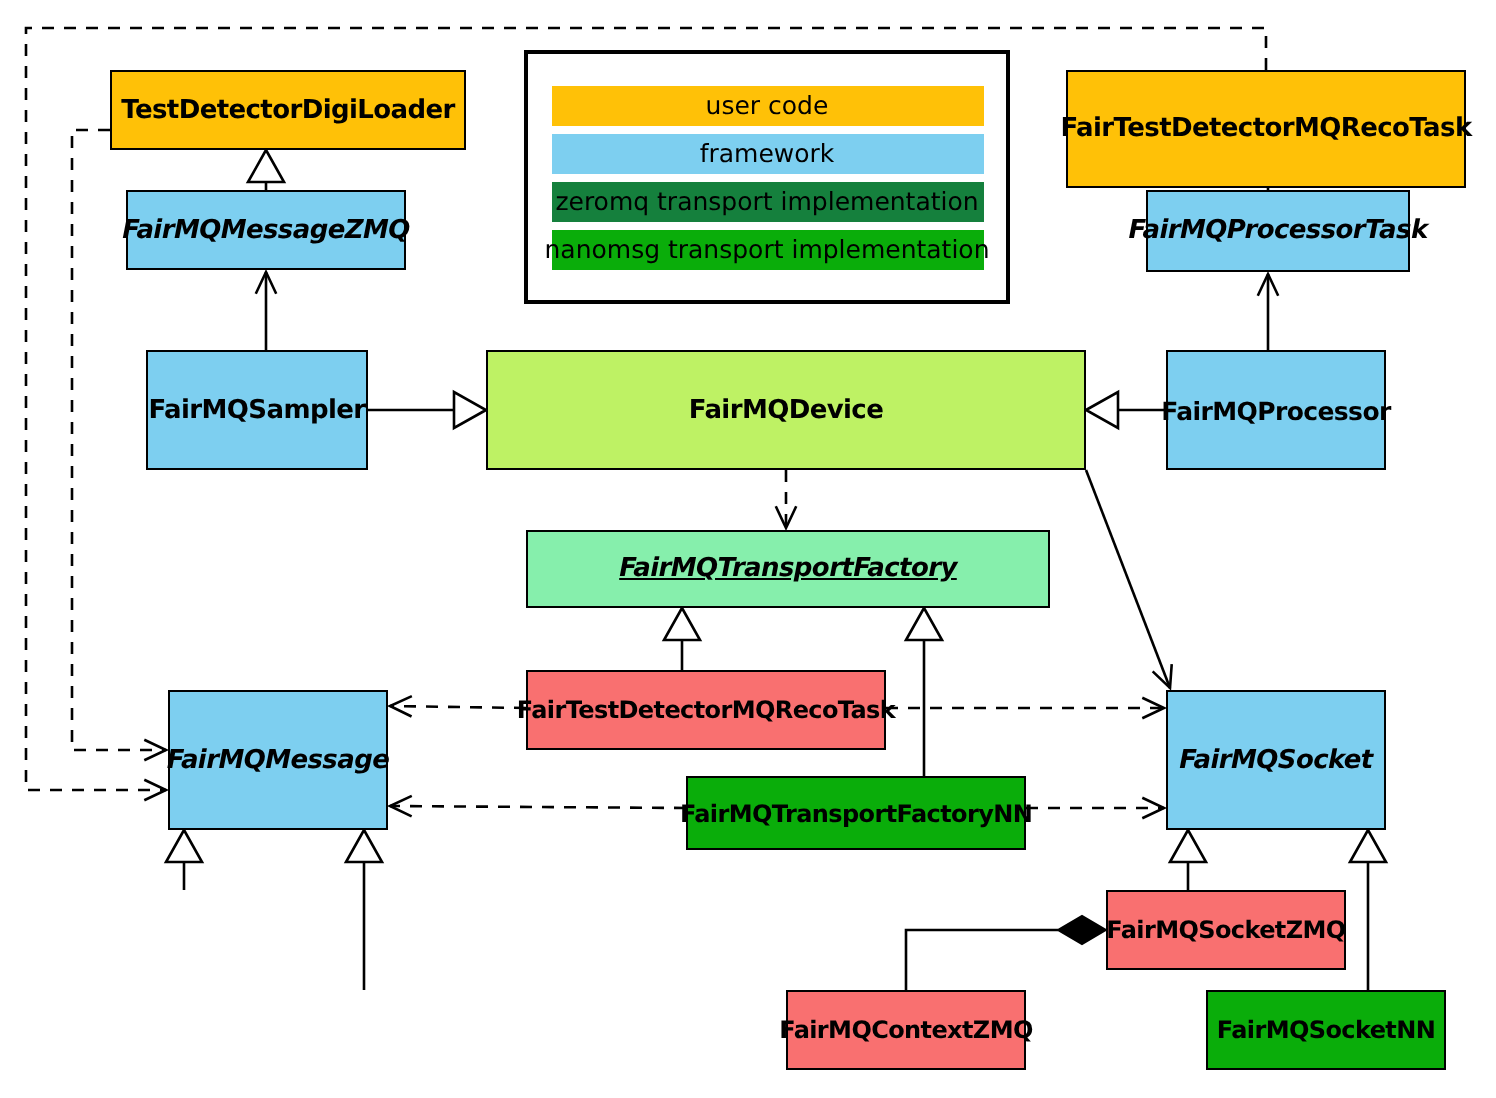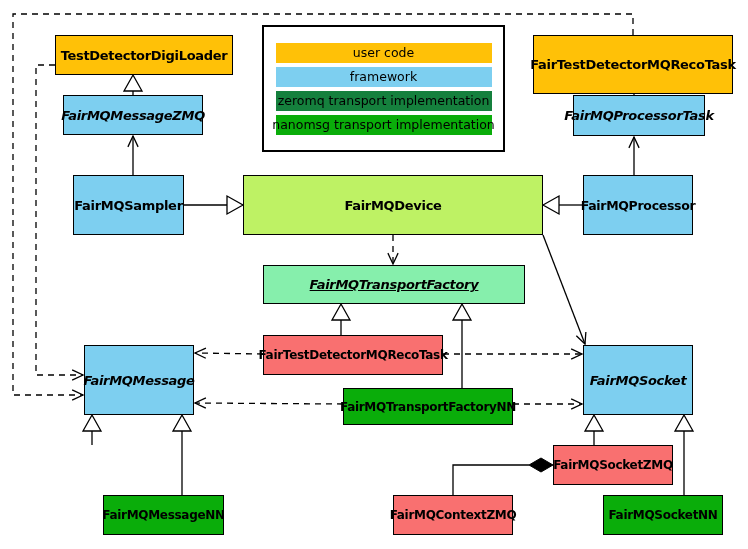--- a/index.html
+++ b/index.html
@@ -105,18 +105,17 @@
   <div class="node abstract" id="n-fairMQSamplerTask" style="background: rgb(125, 207, 240);">FairMQMessageZMQ</div>
   <div class="node abstract" id="n-fairMQProcessorTask" style="background: rgb(125, 207, 240);">FairMQProcessorTask</div>
   <div class="node" id="n-fairMQSampler" style="background: rgb(125, 207, 240);">FairMQSampler</div>
   <div class="node" id="n-fairMQDevice" style="background: #bef264;">FairMQDevice</div>
   <div class="node" id="n-fairMQProcessor" style="background: rgb(125, 207, 240);">FairMQProcessor</div>
   <div class="node abstract" id="n-fairMQTransportFactory" style="background: #86efac; text-decoration: underline;">FairMQTransportFactory</div>
   <div class="node" id="n-fairMQTransportFactoryZMQ" style="background: rgb(249, 112, 112);">FairTestDetectorMQRecoTask</div>
   <div class="node" id="n-fairMQTransportFactoryNN" style="background: rgb(10, 173, 10);">FairMQTransportFactoryNN</div>
   <div class="node abstract" id="n-fairMQMessage" style="background: rgb(125, 207, 240);">FairMQMessage</div>
   <div class="node abstract" id="n-fairMQSocket" style="background: rgb(125, 207, 240);">FairMQSocket</div>
-  <div class="node" id="n-fairMQMessageNN" style="background: rgb(10, 173, 10);">FairMQMessageNN</div>
   <div class="node" id="n-fairMQSocketZMQ" style="background: rgb(249, 112, 112);">FairMQSocketZMQ</div>
   <div class="node" id="n-fairMQContextZMQ" style="background: rgb(249, 112, 112);">FairMQContextZMQ</div>
   <div class="node" id="n-fairMQSocketNN" style="background: rgb(10, 173, 10);">FairMQSocketNN</div>
 
 </div>
 
 </body></html>

